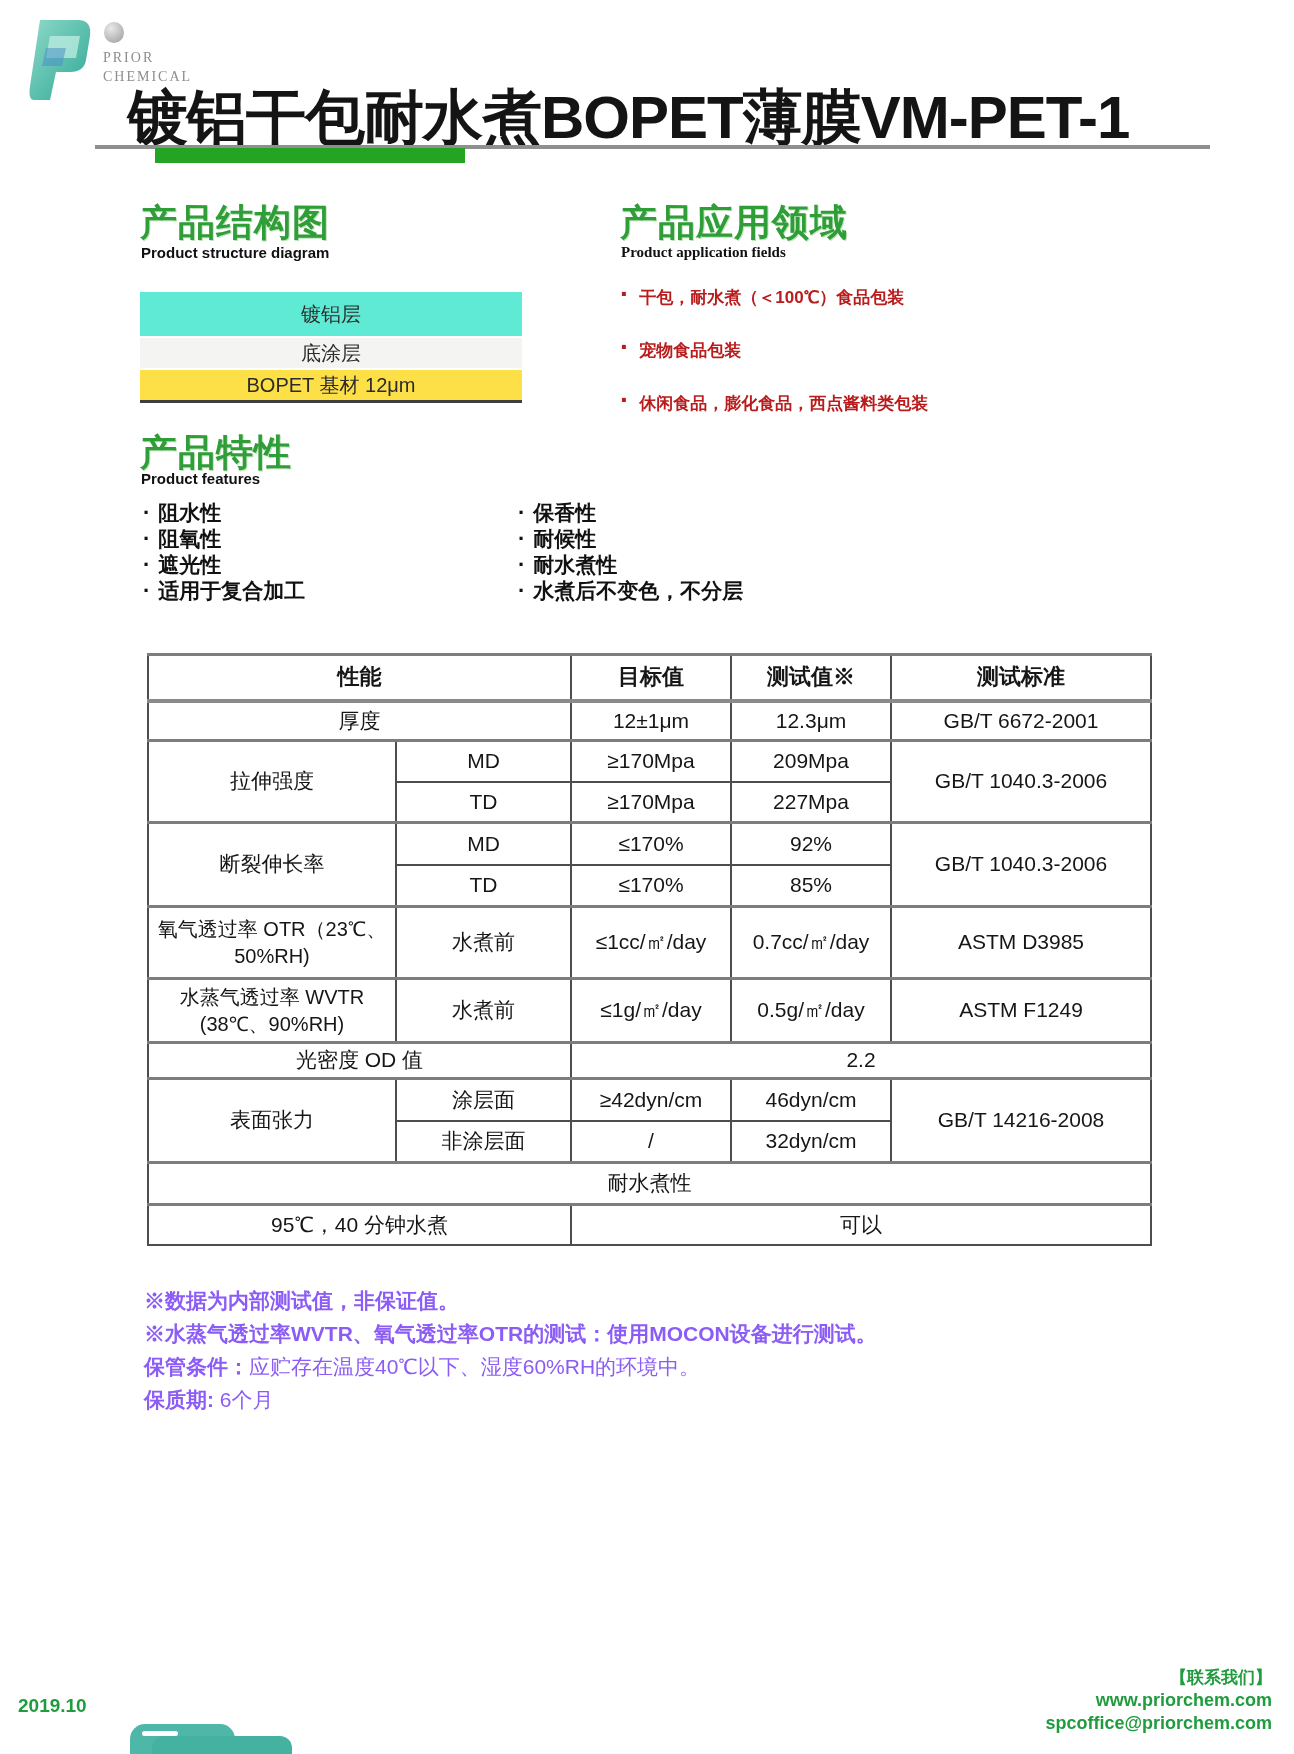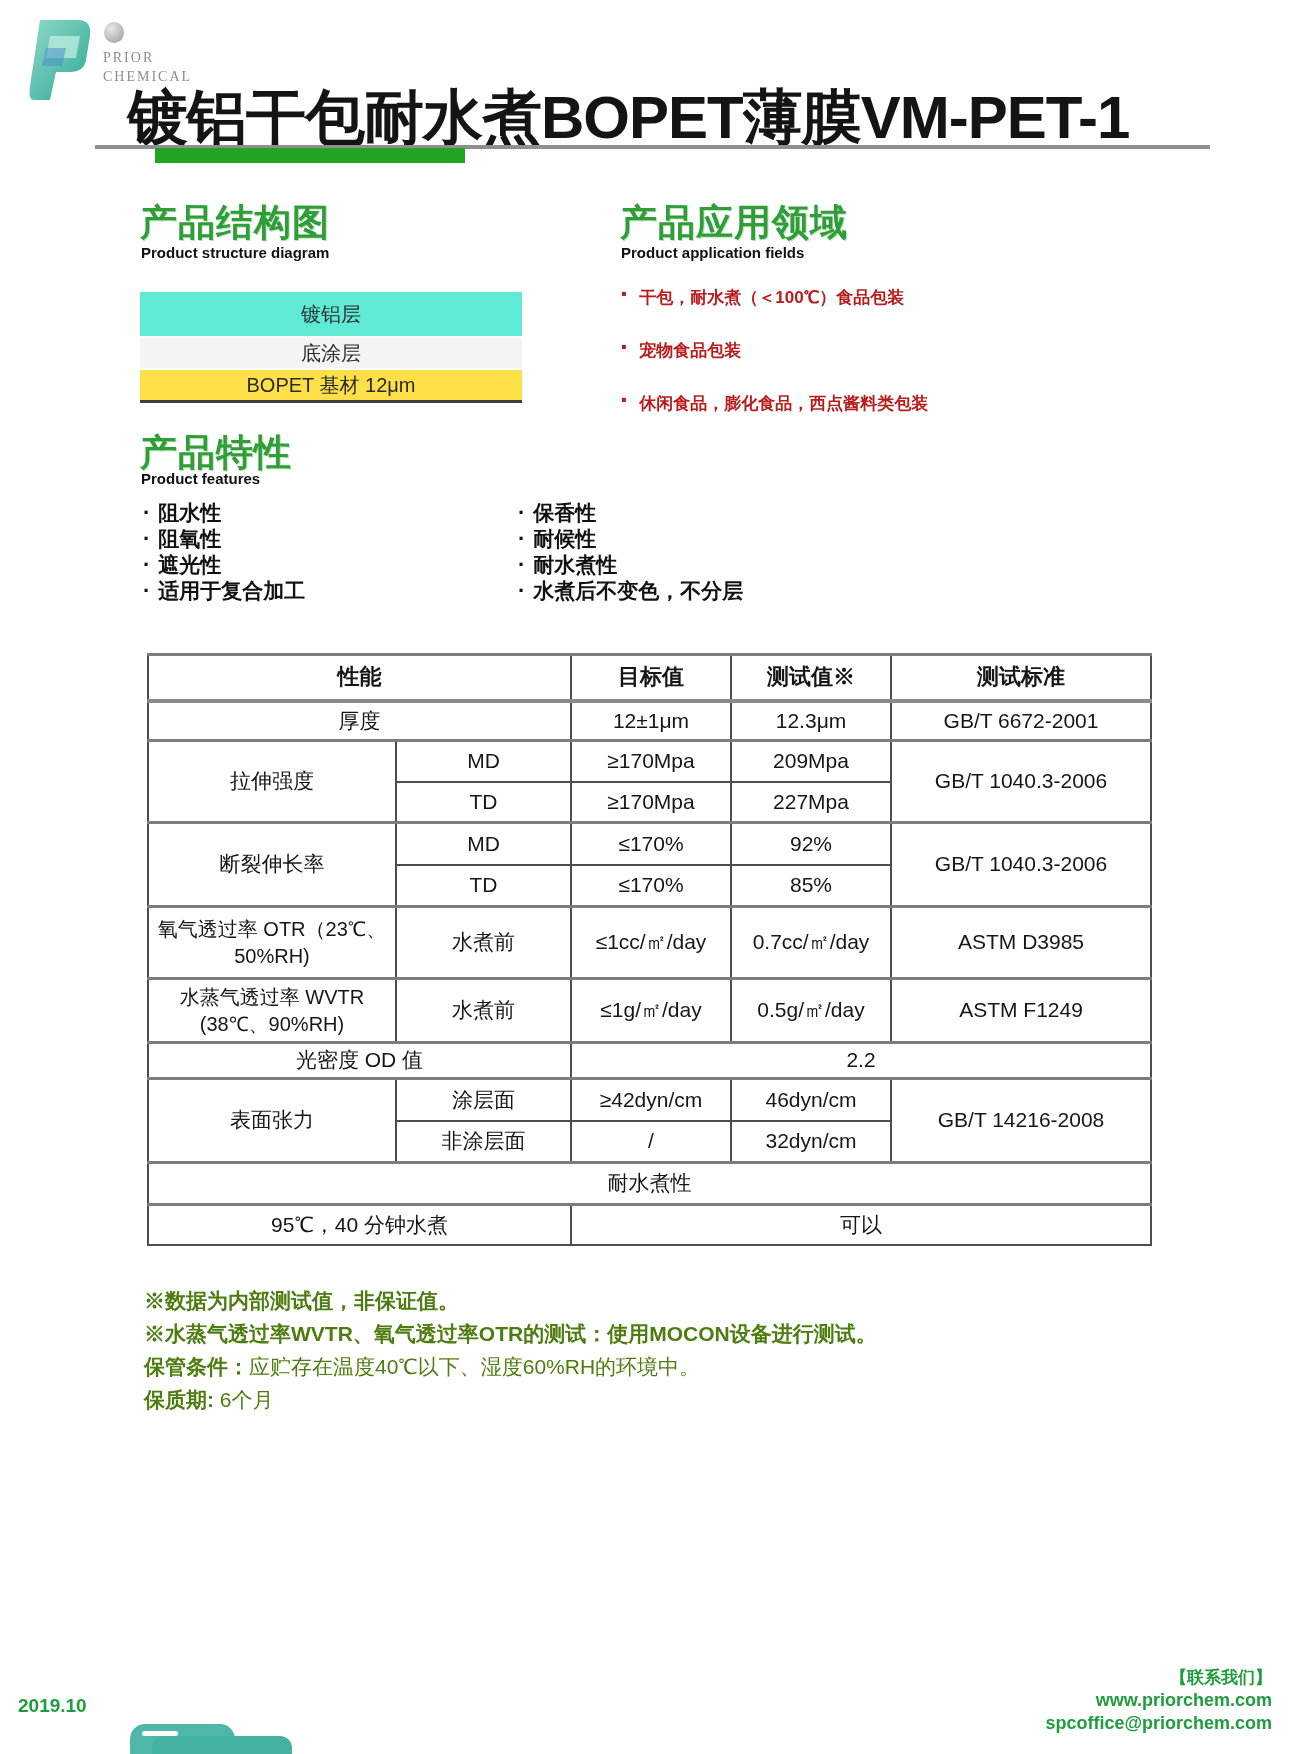--- a/index.html
+++ b/index.html
@@ -41,21 +41,21 @@
   .feat-item{font-size:21px;font-weight:bold;color:#111;line-height:26px;white-space:nowrap;}
   .feat-item::before{content:"·";font-size:22px;margin-right:8px;}
   
   .spec-table-wrap{position:absolute;left:147px;top:653px;width:1003px;}
   table.spec{border-collapse:collapse;table-layout:fixed;width:1003px;border:2px solid #3c3c3c;}
   table.spec td{border:2px solid #4d4d4d;border-top-color:#7d7d7d;border-top-width:3px;
     text-align:center;vertical-align:middle;font-size:21px;color:#161616;padding:0 6px;line-height:1.35;}
   table.spec tr.thead td{font-weight:bold;font-size:22px;border-bottom:4px solid #8a8a8a;}
   td.lite{border-top:2px solid #9a9a9a !important;}
   
-  .notes{position:absolute;left:144px;top:1284px;width:1000px;font-size:21px;line-height:33px;color:#4d7c0f;}
+  .notes{position:absolute;left:144px;top:1284px;width:1000px;font-size:21px;line-height:33px;color:#8b5cf6;}
   .note-bold{font-weight:bold;}
   
   .footer-date{position:absolute;left:18px;top:1695px;font-size:19px;font-weight:bold;color:#1f9c3d;}
   .contact{position:absolute;right:22px;top:1666px;text-align:right;color:#1f9c3d;font-weight:bold;}
   .contact-heading{font-size:17px;line-height:23px;}
   .contact-line{font-size:18px;line-height:23px;}
   .teal-tab{position:absolute;left:130px;top:1724px;width:105px;height:30px;
     background:#4fb7a7;border-radius:15px 15px 0 0;}
   .teal-bar{position:absolute;left:152px;top:1736px;width:140px;height:18px;
     background:#45b1a1;border-radius:12px 12px 0 0;}
@@ -91,21 +91,21 @@
 
   <div class="sec-heading" style="left:140px;top:198px;">产品结构图</div>
   <div class="sec-sub" style="left:141px;top:244px;">Product structure diagram</div>
   <div class="layer-stack">
     <div class="layer layer1">镀铝层</div>
     <div class="layer layer2">底涂层</div>
     <div class="layer layer3">BOPET 基材 12μm</div>
   </div>
 
   <div class="sec-heading" style="left:620px;top:198px;">产品应用领域</div>
-  <div class="sec-sub" style="left:621px;top:244px;">Product application fields</div>
+  <div class="sec-sub" style="left:621px;top:244px;font-family:Liberation Serif, serif;">Product application fields</div>
   <div class="app-list">
     <div class="app-item">干包，耐水煮（＜100℃）食品包装</div>
     <div class="app-item">宠物食品包装</div>
     <div class="app-item">休闲食品，膨化食品，西点酱料类包装</div>
   </div>
 
   <div class="sec-heading" style="left:140px;top:428px;">产品特性</div>
   <div class="sec-sub" style="left:141px;top:470px;">Product features</div>
   <div class="feat-list feat-left">
     <div class="feat-item">阻水性</div>

